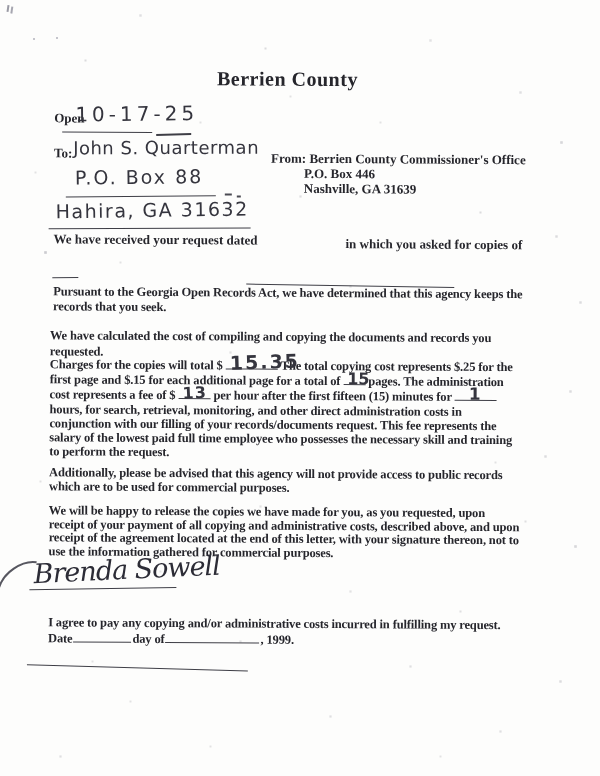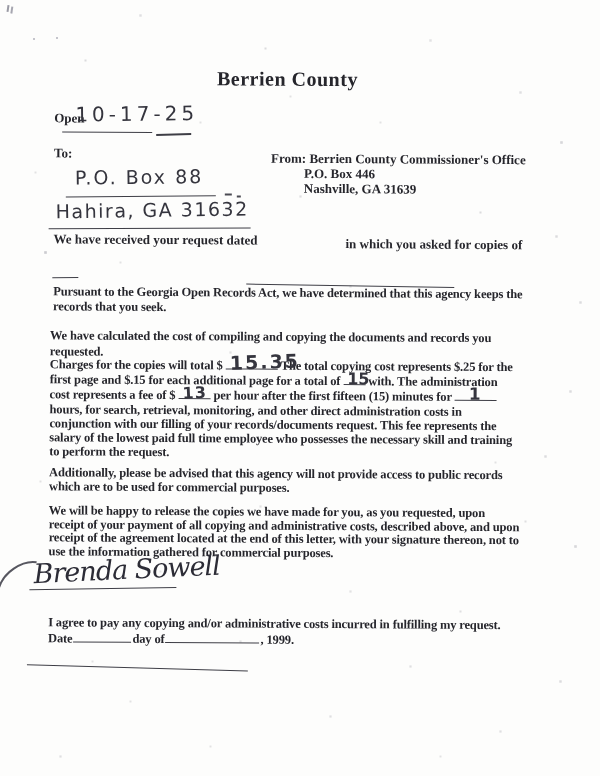--- a/index.html
+++ b/index.html
@@ -76,20 +76,21 @@
   <div class="skew">
 
     <div class="abs title" style="left:0;top:66px;width:576px;text-align:center;">Berrien County</div>
 
     <span class="abs print fs13" style="left:55px;top:110px;">Open</span>
     <div class="abs hand" style="left:76px;top:103px;font-size:20px;letter-spacing:4px;transform:rotate(-1deg);">10-17-25</div>
     <div class="abs rule" style="left:63px;top:131px;width:90px;"></div>
     <div class="abs rule" style="left:157px;top:133px;width:35px;transform:rotate(-2deg);border-top-width:2px;"></div>
 
     <span class="abs print fs13" style="left:55px;top:145px;">To:</span>
+    <div class="abs hand" style="left:74px;top:138px;font-size:18px;letter-spacing:0.5px;transform:rotate(-0.6deg);">John S. Quarterman</div>
 
     <div class="abs print fs13" style="left:272px;top:149px;">
       <div>From: Berrien County Commissioner's Office</div>
       <div style="margin-left:33px;">P.O. Box 446</div>
       <div style="margin-left:33px;">Nashville, GA 31639</div>
     </div>
 
     <div class="abs hand" style="left:76px;top:167px;font-size:19px;letter-spacing:2px;transform:rotate(-1deg);">P.O. Box 88</div>
     <div class="abs rule" style="left:67px;top:196px;width:150px;transform:rotate(-0.8deg);"></div>
     <div class="abs" style="left:226px;top:192px;width:7px;height:2px;background:#4a4a52;"></div>
@@ -109,21 +110,21 @@
       <div class="pline">records that you seek.</div>
     </div>
 
     <div class="abs print fs125 para" style="left:52px;top:328px;line-height:15.5px;">
       <div class="pline">We have calculated the cost of compiling and copying the documents and records you</div>
       <div class="pline">requested.</div>
     </div>
 
     <div class="abs print fs125 para" style="left:52px;top:356px;line-height:14.2px;">
       <div class="pline"><span>Charges for the copies will total $</span><span class="blank" style="width:52px;"><span class="hand hw-total">15.35</span></span><span>The total copying cost represents $.25 for the</span></div>
-      <div class="pline"><span>first page and $.15 for each additional page for a total of</span><span class="blank" style="width:22px;"><span class="hand hw-pages">15</span></span><span>with. The administration</span></div>
+      <div class="pline"><span>first page and $.15 for each additional page for a total of</span><span class="blank" style="width:22px;"><span class="hand hw-pages">15</span></span><span>pages. The administration</span></div>
       <div class="pline"><span>cost represents a fee of $</span><span class="blank" style="width:32px;"><span class="hand hw-rate">13</span></span><span>per hour after the first fifteen (15) minutes for</span><span class="blank" style="width:42px;"><span class="hand hw-hours">1</span></span></div>
       <div class="pline">hours, for search, retrieval, monitoring, and other direct administration costs in</div>
       <div class="pline">conjunction with our filling of your records/documents request. This fee represents the</div>
       <div class="pline">salary of the lowest paid full time employee who possesses the necessary skill and training</div>
       <div class="pline">to perform the request.</div>
     </div>
 
     <div class="abs print fs125 para" style="left:52px;top:466px;line-height:13.6px;">
       <div class="pline">Additionally, please be advised that this agency will not provide access to public records</div>
       <div class="pline">which are to be used for commercial purposes.</div>

